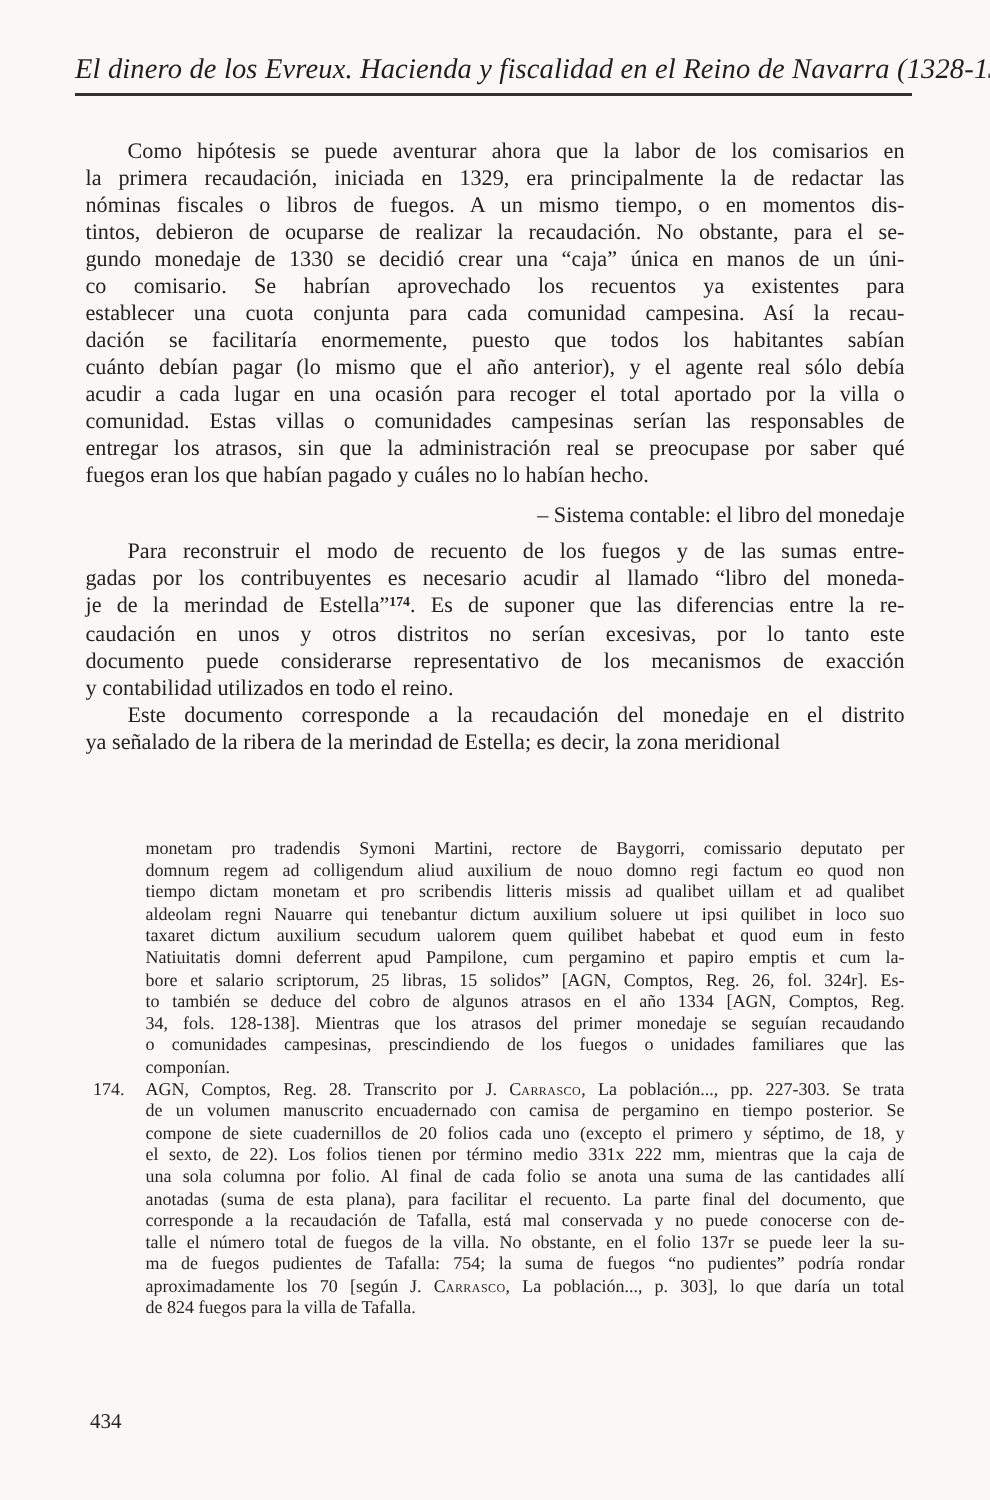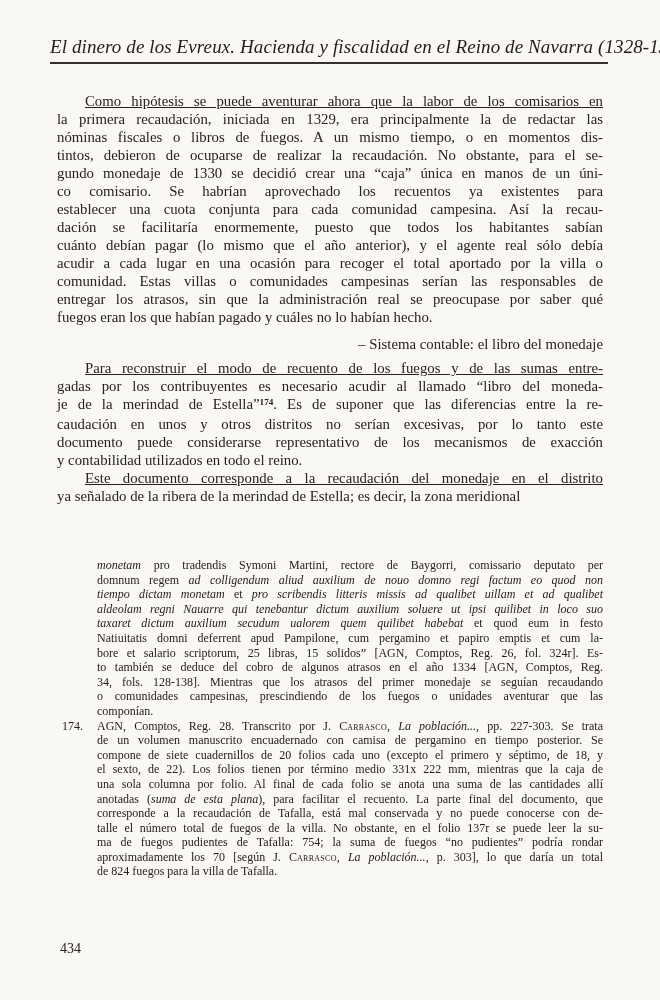--- a/index.html
+++ b/index.html
@@ -29,34 +29,34 @@
     height: 2px;
     background: #35312c;
     margin-top: 4px;
   }
   .body-text {
     position: absolute; top: 92px; left: 57px; width: 546px;
     font-size: 14.8px; line-height: 18px;
   }
   .tline { text-align: justify; text-align-last: justify; }
   .tline.last { text-align-last: left; }
-  .tline.indent { text-indent: 28px; text-decoration: underline; }
+  .tline.indent { text-indent: 28px; }
   .subheading {
     margin: 9px 0 6px 0;
     padding-left: 10px;
     line-height: 18px;
     text-align: right;
   }
   .footnotes {
     position: absolute; top: 558px; left: 97px; width: 506px;
     font-size: 12px; line-height: 14.6px;
   }
   .footnote { position: relative; }
   .fn-number { position: absolute; left: -35px; top: 0; }
-  .seg-i { font-style: italic; }
+  .seg-i { }
   .seg-sc { font-variant: small-caps; letter-spacing: 0.3px; }
   .seg-sup { font-size: 0.62em; position: relative; top: -0.45em; font-weight: bold; }
   .page-number {
     position: absolute; top: 941px; left: 60px;
     font-size: 14px;
   }
 </style>
 </head>
 <body>
 
@@ -101,21 +101,21 @@
       <div class="footnote">
         <div class="tline"><span class="seg-i">monetam</span> pro tradendis Symoni Martini, rectore de Baygorri, comissario deputato per</div>
         <div class="tline">domnum regem <span class="seg-i">ad colligendum aliud auxilium de nouo domno regi factum eo quod non</span></div>
         <div class="tline"><span class="seg-i">tiempo dictam monetam</span> et <span class="seg-i">pro scribendis litteris missis ad qualibet uillam et ad qualibet</span></div>
         <div class="tline"><span class="seg-i">aldeolam regni Nauarre qui tenebantur dictum auxilium soluere ut ipsi quilibet in loco suo</span></div>
         <div class="tline"><span class="seg-i">taxaret dictum auxilium secudum ualorem quem quilibet habebat</span> et quod eum in festo</div>
         <div class="tline">Natiuitatis domni deferrent apud Pampilone, cum pergamino et papiro emptis et cum la-</div>
         <div class="tline">bore et salario scriptorum, 25 libras, 15 solidos” [AGN, Comptos, Reg. 26, fol. 324r]. Es-</div>
         <div class="tline">to también se deduce del cobro de algunos atrasos en el año 1334 [AGN, Comptos, Reg.</div>
         <div class="tline">34, fols. 128-138]. Mientras que los atrasos del primer monedaje se seguían recaudando</div>
-        <div class="tline">o comunidades campesinas, prescindiendo de los fuegos o unidades aventurar que las</div>
+        <div class="tline">o comunidades campesinas, prescindiendo de los fuegos o unidades familiares que las</div>
         <div class="tline last">componían.</div>
       </div>
       <div class="footnote">
         <span class="fn-number">174.</span>
         <div class="tline">AGN, Comptos, Reg. 28. Transcrito por J. C<span class="seg-sc">arrasco</span>, <span class="seg-i">La población...</span>, pp. 227-303. Se trata</div>
         <div class="tline">de un volumen manuscrito encuadernado con camisa de pergamino en tiempo posterior. Se</div>
         <div class="tline">compone de siete cuadernillos de 20 folios cada uno (excepto el primero y séptimo, de 18, y</div>
         <div class="tline">el sexto, de 22). Los folios tienen por término medio 331x 222 mm, mientras que la caja de</div>
         <div class="tline">una sola columna por folio. Al final de cada folio se anota una suma de las cantidades allí</div>
         <div class="tline">anotadas (<span class="seg-i">suma de esta plana</span>), para facilitar el recuento. La parte final del documento, que</div>

